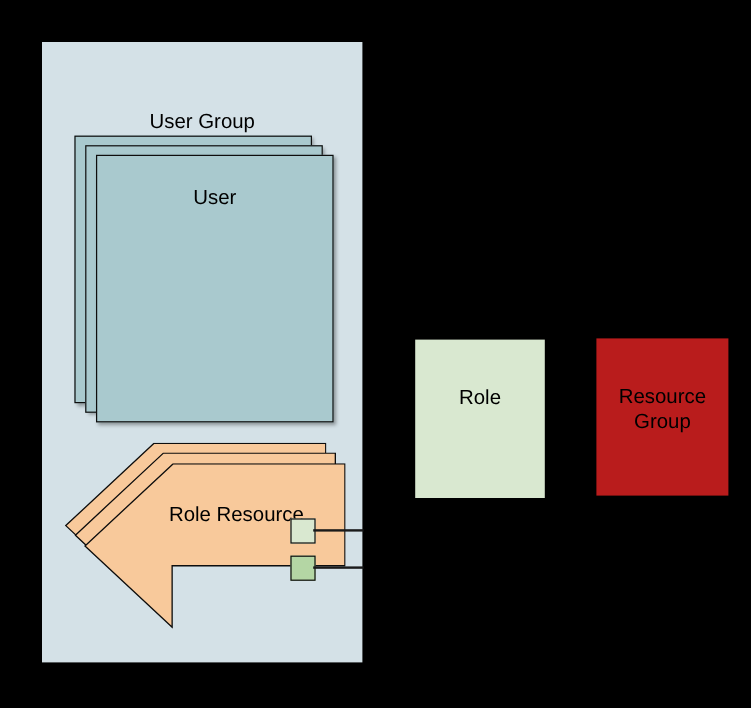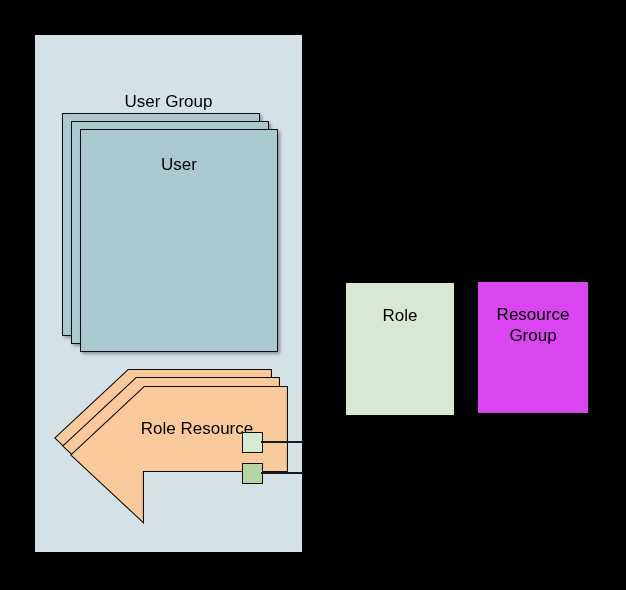--- a/index.html
+++ b/index.html
@@ -142,36 +142,36 @@
   .connector-role     { left: 261px; top: 441px; width: 42px; }
   .connector-resource { left: 261px; top: 472px; width: 42px; }
 
   
   .target-box {
     position: absolute;
     box-sizing: border-box;
     color: #000000;
     font-size: 17px;
     line-height: 21px;
-    padding-top: 22px;
+    padding-top: 38px;
     text-align: center;
   }
   .box-role {
     left: 346px;
     top: 283px;
     width: 108px;
     height: 132px;
     background: #d9e8d0;
   }
   .box-resource {
-    left: 478px;
+    left: 497px;
     top: 282px;
     width: 110px;
     height: 131px;
-    background: #d946ef;
+    background: #b91c1c;
   }
 </style>
 </head>
 <body>
 
 <div id="canvas">
 
   <div class="group-panel">
     <div class="group-title">User Group</div>
   </div>

